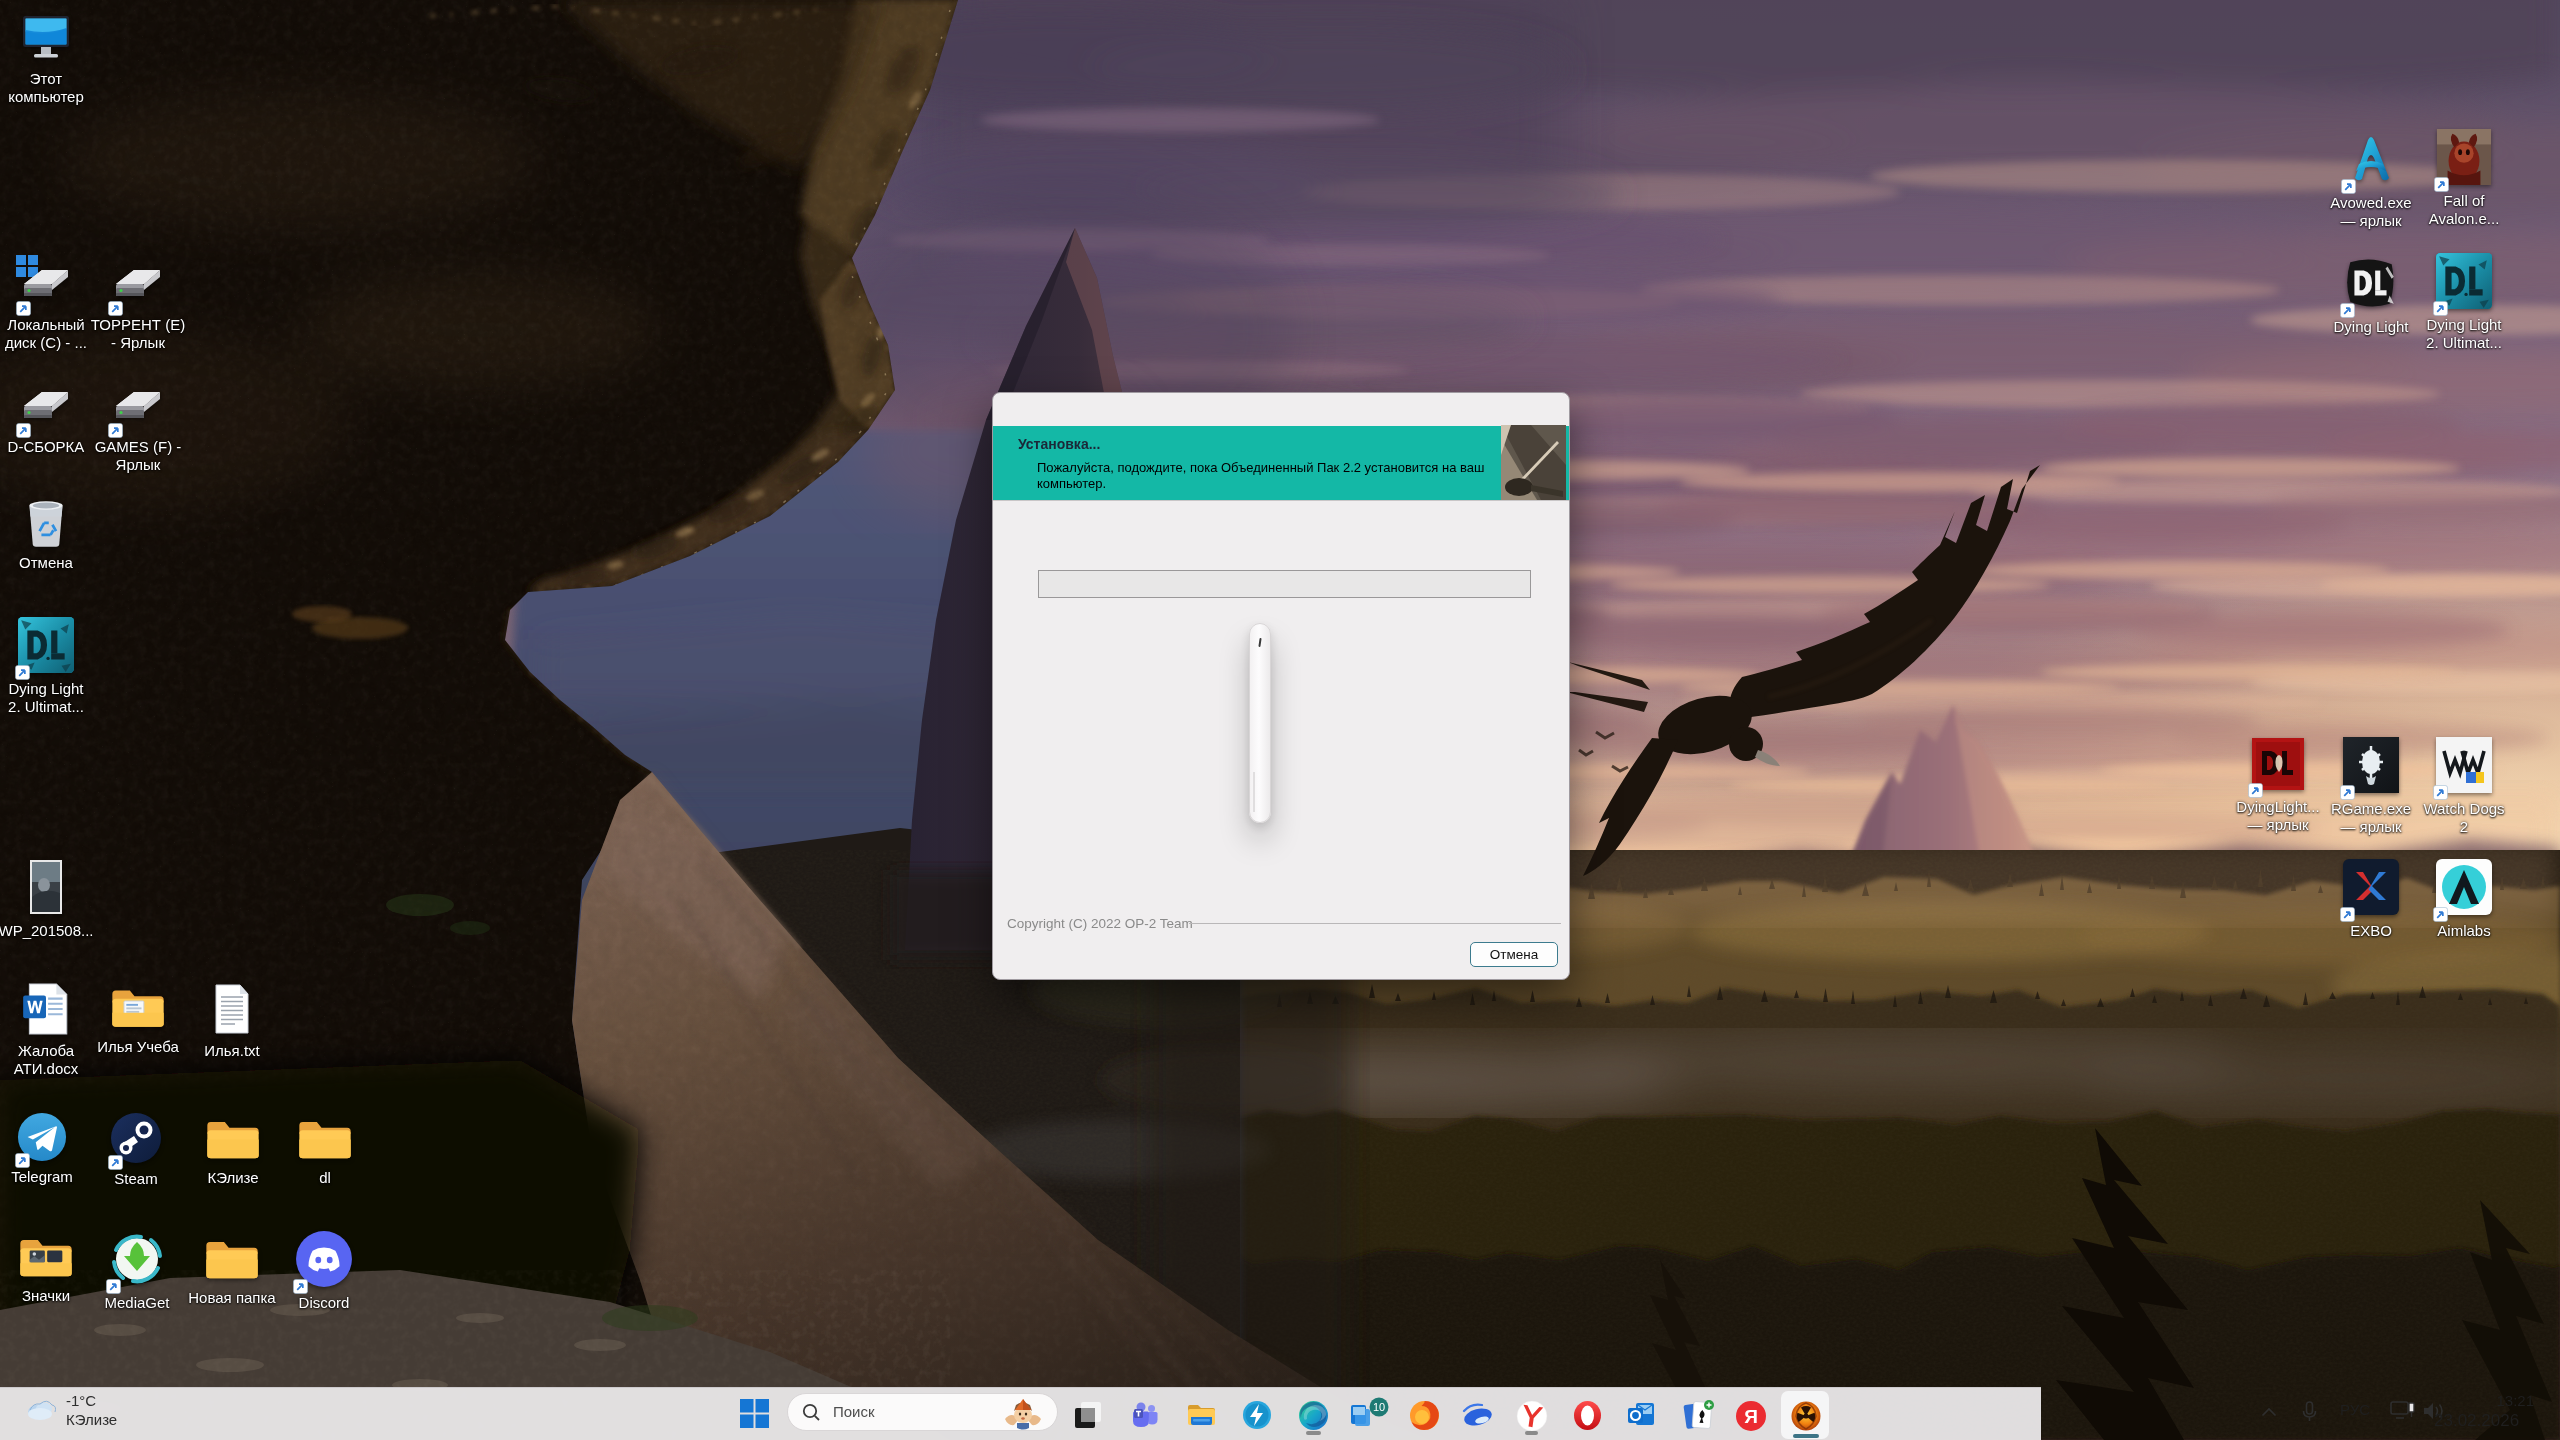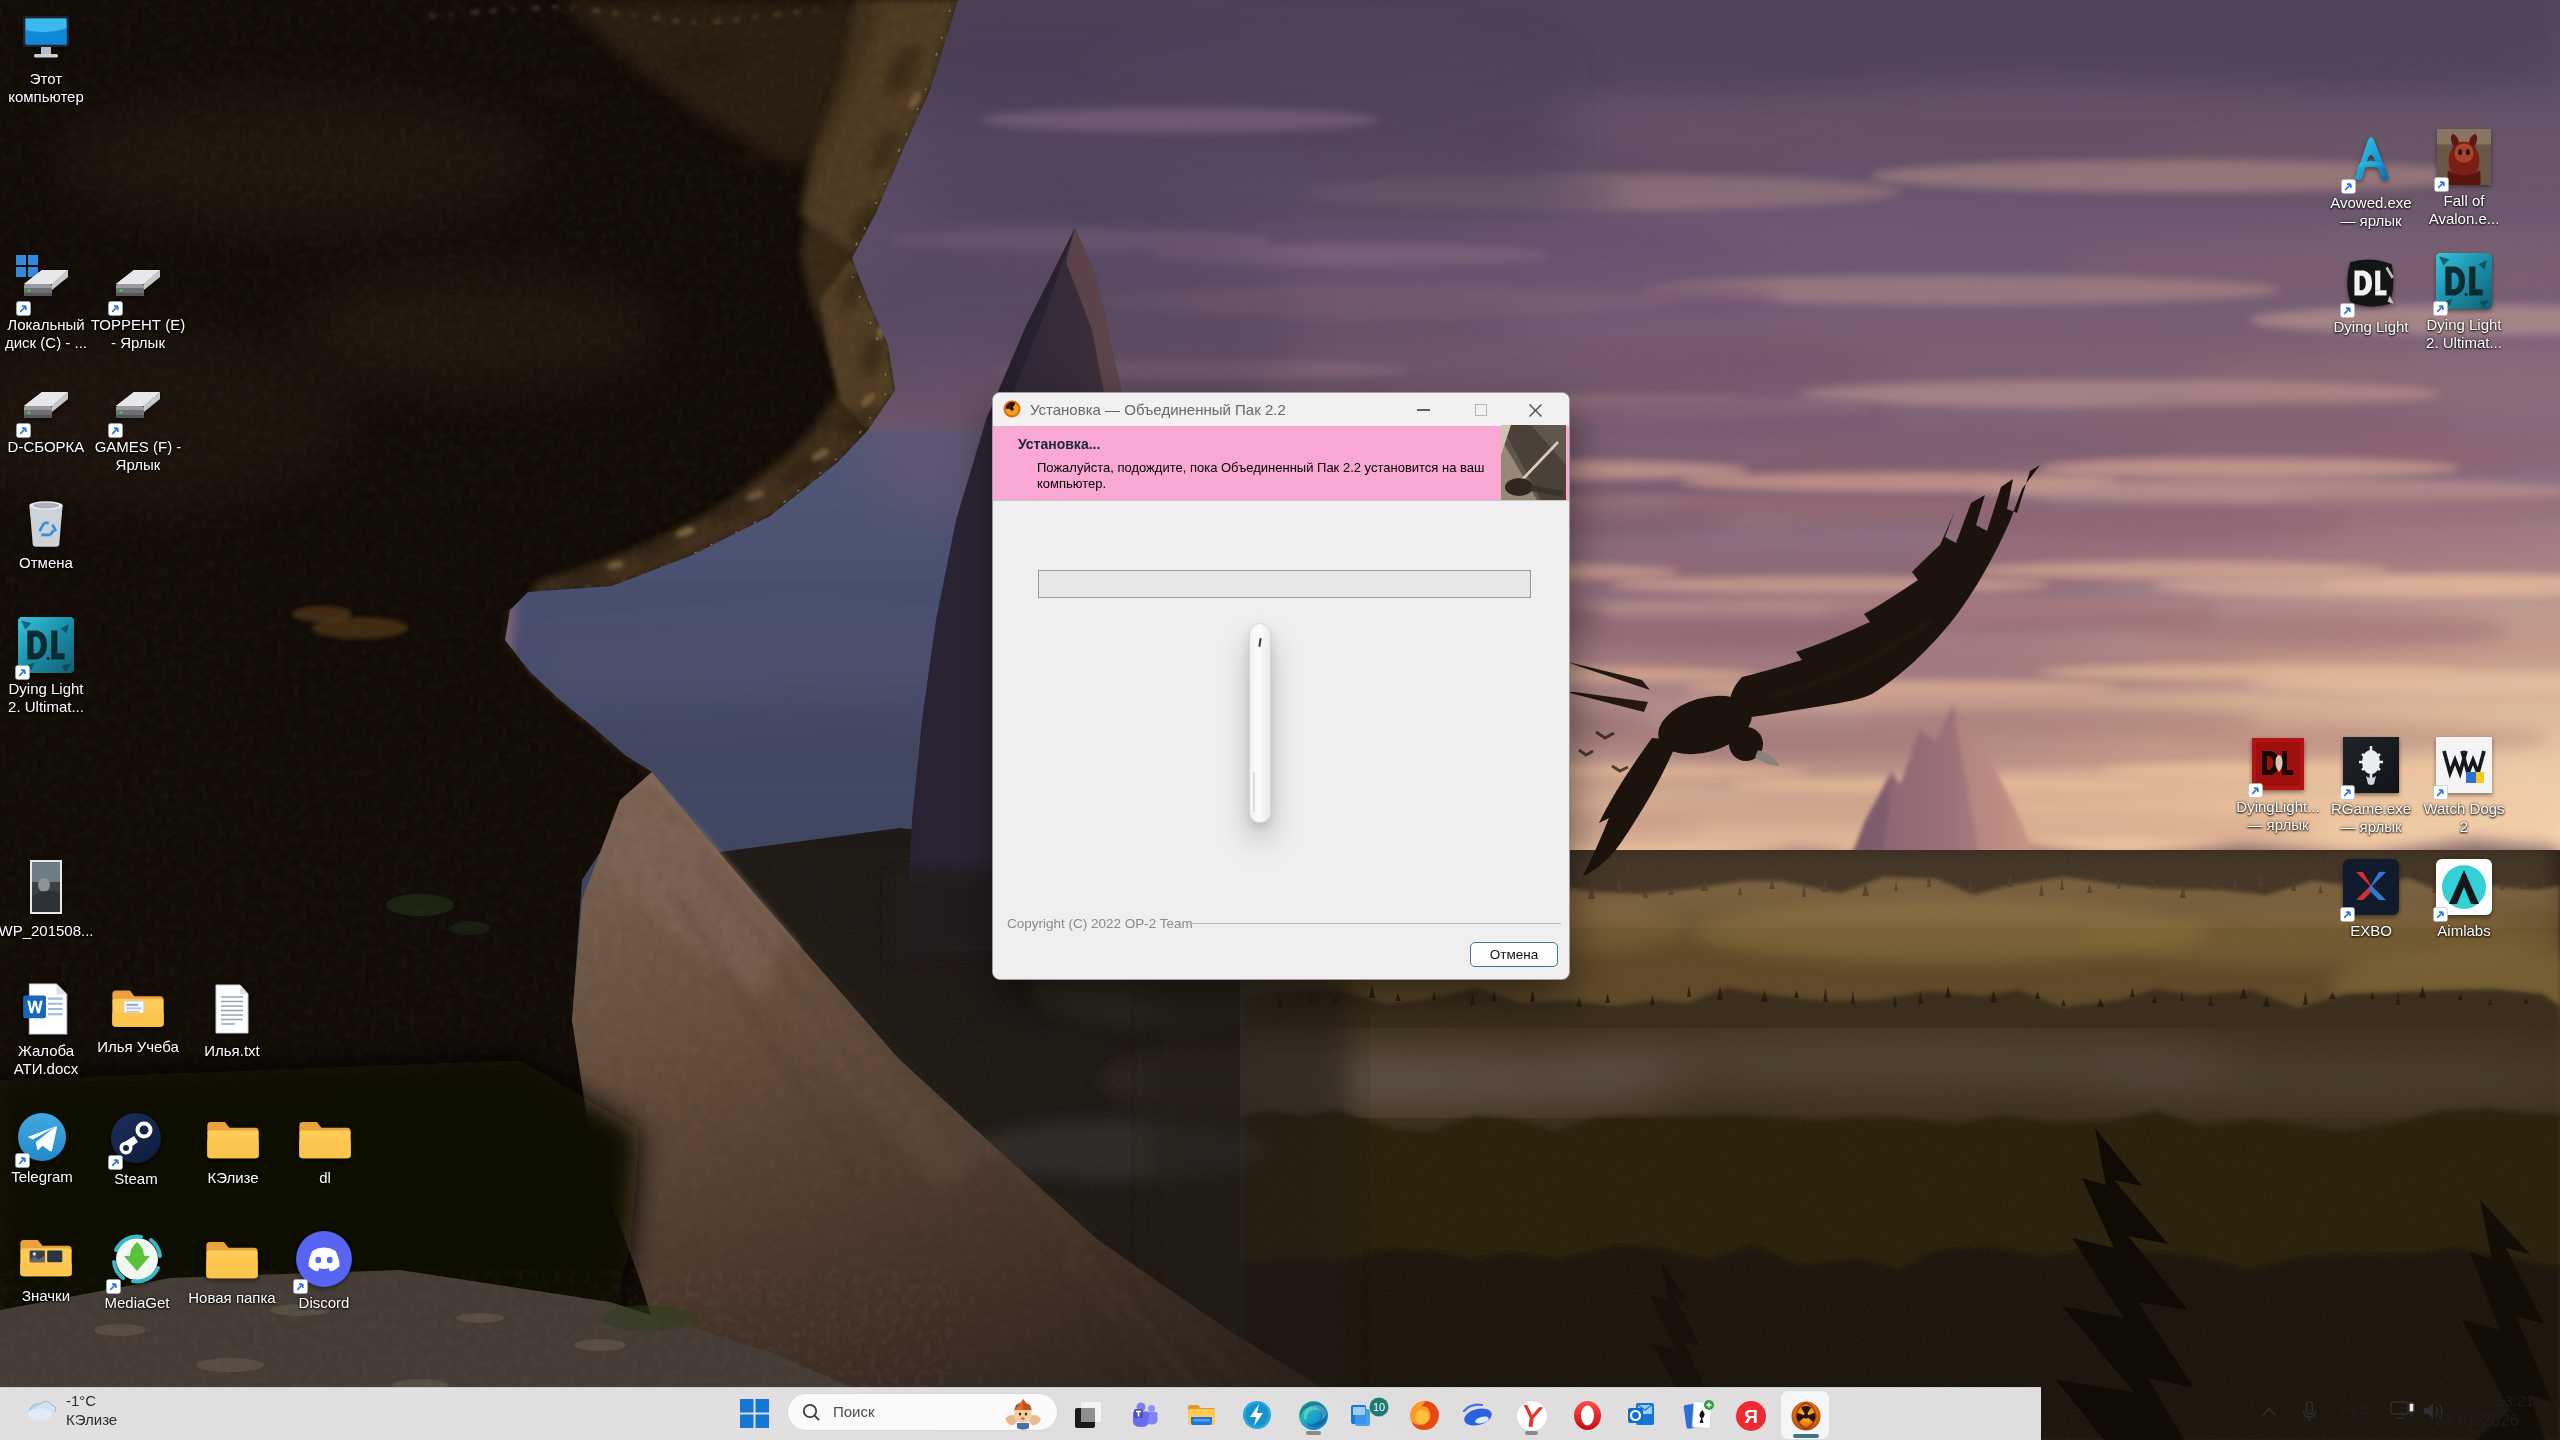--- a/index.html
+++ b/index.html
@@ -779,40 +779,21 @@
         <span class="wrap"><svg class="m" width="58" height="58" viewBox="0 0 58 58">
             <use href="#i-aimlabs"></use>
           </svg><svg class="sc" viewBox="0 0 16 16" width="15" height="15">
             <use href="#i-arrow"></use>
           </svg></span>
         <div class="dlabel">Aimlabs</div>
       </div>
     </div>
 
 <div id="dialog" style="position:absolute; left:992px; top:392px; width:578px; height:588px; background:#f0eeef; border:1px solid #9f9aa0; border-radius:8px; box-shadow:0 18px 45px rgba(0,0,0,.5); overflow:hidden;">
-  <div style="position:absolute; left:0; top:0; right:0; height:33px; background:#f2f0f1;">
-    <span style="position:absolute; left:10px; top:7px; width:18px; height:18px;">
-      <svg width="18" height="18" viewBox="0 0 18 18">
-            <circle cx="9" cy="9" r="8.5" fill="#e06a10"></circle>
-            <circle cx="9" cy="9" r="6.5" fill="#f5a01a"></circle>
-            <g fill="#2a1505">
-              <path d="M9,9 L5.5,3.2 A6.5,6.5 0 0 1 12.5,3.2 Z"></path>
-              <path d="M9,9 L3.3,12 A6.5,6.5 0 0 1 3.3,5.8 Z" transform="rotate(30 9 9)"></path>
-              <circle cx="9" cy="9" r="1.8"></circle>
-            </g>
-          </svg>
-    </span>
-    <span style="position:absolute; left:37px; top:8px; font-size:15px; color:#686868;">Установка — Объединенный Пак 2.2</span>
-    <span style="position:absolute; left:424px; top:16px; width:13px; height:1.5px; background:#5f5f5f;"></span>
-    <span style="position:absolute; left:482px; top:11px; width:12px; height:12px; border:1.2px solid #b9b6b7;"></span>
-    <svg style="position:absolute; left:535px; top:10px;" width="15" height="15" viewBox="0 0 15 15">
-          <path d="M1.5,1.5 L13.5,13.5 M13.5,1.5 L1.5,13.5" stroke="#4a4a4a" stroke-width="1.4"></path>
-        </svg>
-  </div>
-  <div style="position:absolute; left:0; top:33px; right:0; height:75px; background:#f9a8d4; border-bottom:1px solid #c9c6c7;">
+  <div style="position:absolute; left:0; top:33px; right:0; height:75px; background:#14b8a6; border-bottom:1px solid #c9c6c7;">
     <div style="position:absolute; left:25px; top:10px; font-size:14px; font-weight:bold; color:#1b2838;">Установка...</div>
     <div style="position:absolute; left:44px; top:34px; font-size:13px; color:#000; line-height:15.5px;">Пожалуйста, подождите, пока Объединенный Пак 2.2 установится на ваш<br>компьютер.</div>
     <svg style="position:absolute; right:3px; top:-1px;" width="65" height="75" viewBox="0 0 65 75">
       <rect width="65" height="75" fill="#5f574c"></rect>
       <path d="M0,0 L30,0 L65,40 L65,75 L40,75 Z" fill="#4a4239"></path>
       <path d="M0,14 L36,75 L0,75 Z" fill="#958876"></path>
       <path d="M10,0 L0,0 L0,30 Z" fill="#cfc3b0"></path>
       <path d="M58,18 L20,58 L18,56 L56,16 Z" fill="#d8ccb8"></path>
       <ellipse cx="18" cy="62" rx="14" ry="9" fill="#2e2820"></ellipse>
       <path d="M30,60 L62,66 L62,72 L30,66 Z" fill="#3a342a"></path>

